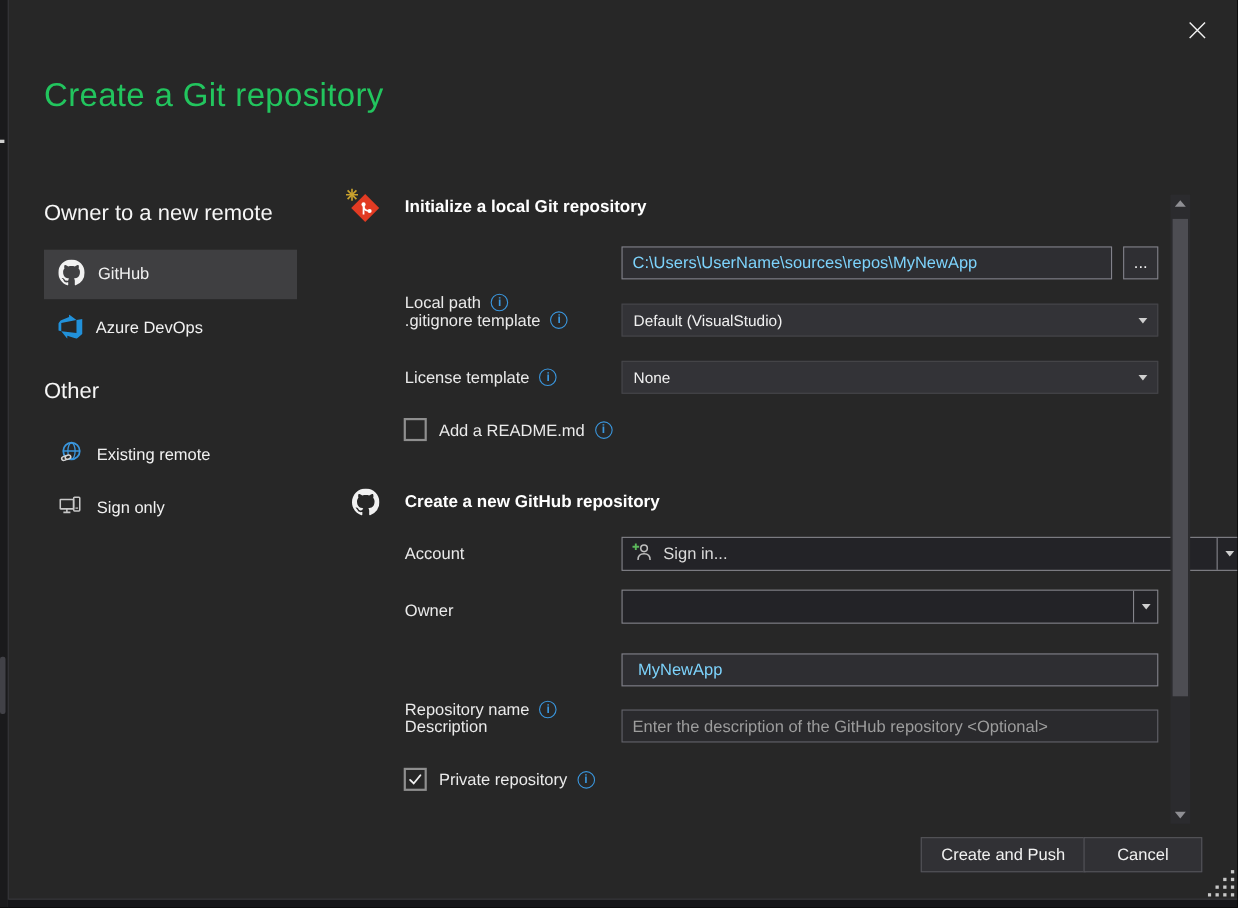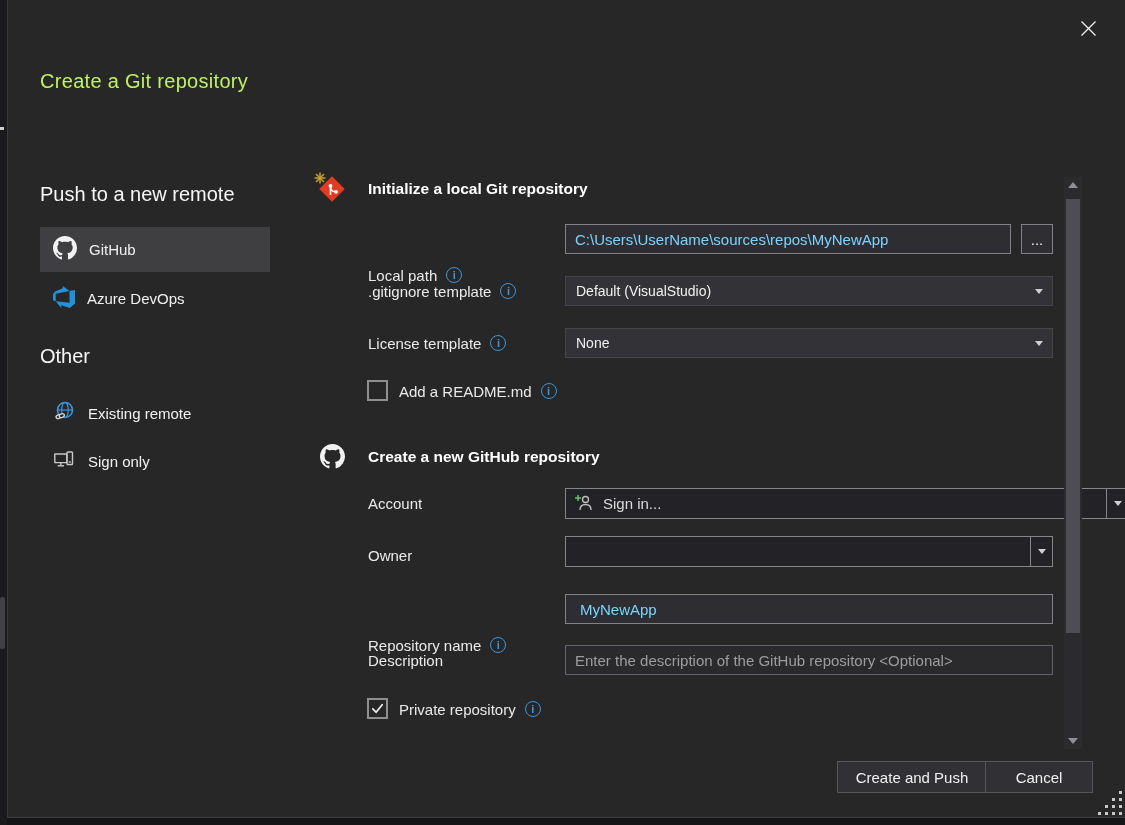--- a/index.html
+++ b/index.html
@@ -5,21 +5,21 @@
   html,body{margin:0;padding:0;background:#000;}
   .screen{position:relative;width:1125px;height:825px;background:#141416;overflow:hidden;
           font-family:"Liberation Sans",sans-serif;-webkit-font-smoothing:antialiased;}
   .dialog{position:absolute;left:7px;top:0;width:1118px;height:817px;background:var(--dialog_bg,#272727);
           border-bottom:1px solid #3d3d42;}
   .left-strip{position:absolute;left:0;top:0;width:7px;height:825px;background:#1a1a1c;border-right:1px solid #38383d;}
   .strip-tick{position:absolute;left:0;top:127px;width:4px;height:3px;background:#cfcfcf;}
   .strip-bar{position:absolute;left:0;top:597px;width:5px;height:52px;background:#414147;border-radius:2px;}
   .bottom-strip{position:absolute;left:7px;top:818px;right:0;height:7px;background:#151518;}
 
-  .title{position:absolute;left:40px;top:70px;font-size:20px;font-weight:300;letter-spacing:.3px;color:#bef264;}
+  .title{position:absolute;left:40px;top:70px;font-size:30px;font-weight:300;letter-spacing:.3px;color:#22c55e;}
   .close-btn{position:absolute;left:1072px;top:14px;width:32px;height:32px;display:flex;align-items:center;justify-content:center;}
 
   .side-heading{position:absolute;left:40px;font-size:20px;color:#f6f6f6;}
   .nav-item{position:absolute;left:40px;width:230px;height:45px;display:flex;align-items:center;gap:12px;
             padding-left:13px;box-sizing:border-box;color:#f1f1f1;font-size:15px;}
   .nav-item.checked{background:var(--selected_item_bg,#3f3f41);}
 
   .sec-icon{position:absolute;}
   .sec-heading{position:absolute;left:368px;height:26px;display:flex;align-items:center;
                font-size:15.5px;font-weight:700;color:#ffffff;}
@@ -79,21 +79,21 @@
   <div class="title">Create a Git repository</div>
 
   <div class="close-btn">
     <span>
       <svg width="17" height="17" viewBox="0 0 17 17">
           <path d="M1.5 1.5 L15.5 15.5 M15.5 1.5 L1.5 15.5" stroke="#f1f1f1" stroke-width="1.3" fill="none"></path>
         </svg>
     </span>
   </div>
 
-  <div class="side-heading" style="top:183px;">Push to a new remote</div>
+  <div class="side-heading" style="top:183px;">Owner to a new remote</div>
 
   <div class="nav-item checked" style="top:227px;">
     <span>
       <svg width="24" height="24" viewBox="0 0 16 16" fill="#f1f1f1">
           <path d="M8 0C3.58 0 0 3.58 0 8c0 3.54 2.29 6.53 5.47 7.59.4.07.55-.17.55-.38 0-.19-.01-.82-.01-1.49-2.01.37-2.53-.49-2.69-.94-.09-.23-.48-.94-.82-1.13-.28-.15-.68-.52-.01-.53.63-.01 1.08.58 1.23.82.72 1.21 1.87.87 2.33.66.07-.52.28-.87.51-1.07-1.78-.2-3.64-.89-3.64-3.95 0-.87.31-1.59.82-2.15-.08-.2-.36-1.02.08-2.12 0 0 .67-.21 2.2.82.64-.18 1.32-.27 2-.27s1.36.09 2 .27c1.53-1.04 2.2-.82 2.2-.82.44 1.1.16 1.92.08 2.12.51.56.82 1.27.82 2.15 0 3.07-1.87 3.75-3.65 3.95.29.25.54.73.54 1.48 0 1.07-.01 1.93-.01 2.2 0 .21.15.46.55.38A8.01 8.01 0 0 0 16 8c0-4.42-3.58-8-8-8z"></path>
         </svg>
     </span>
     <span>GitHub</span>
   </div>
 

